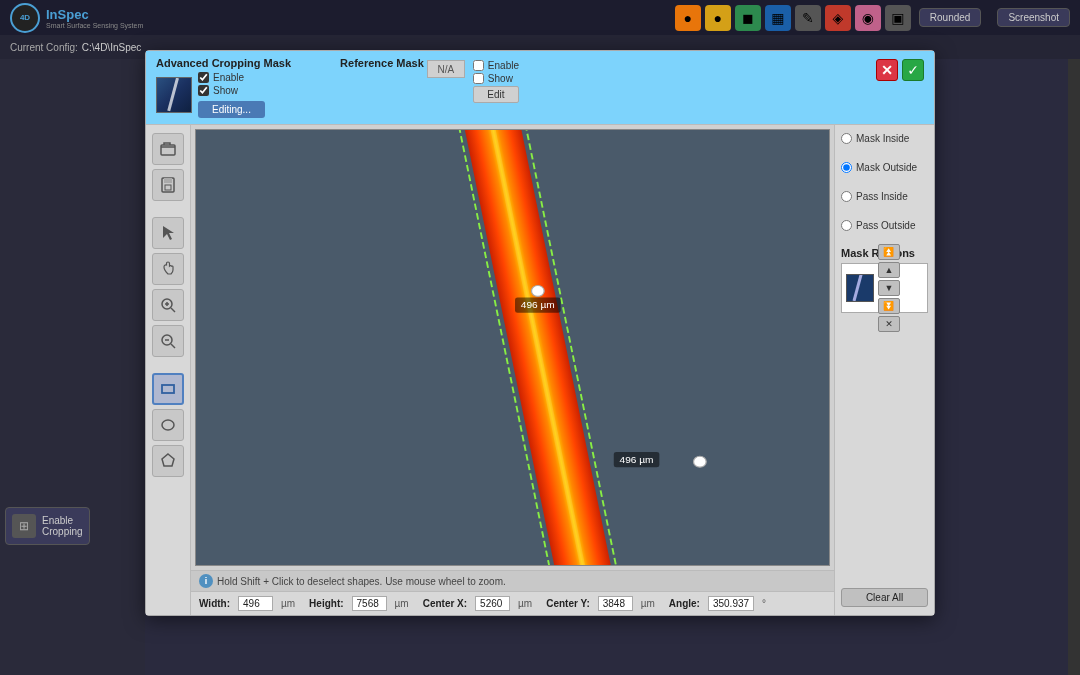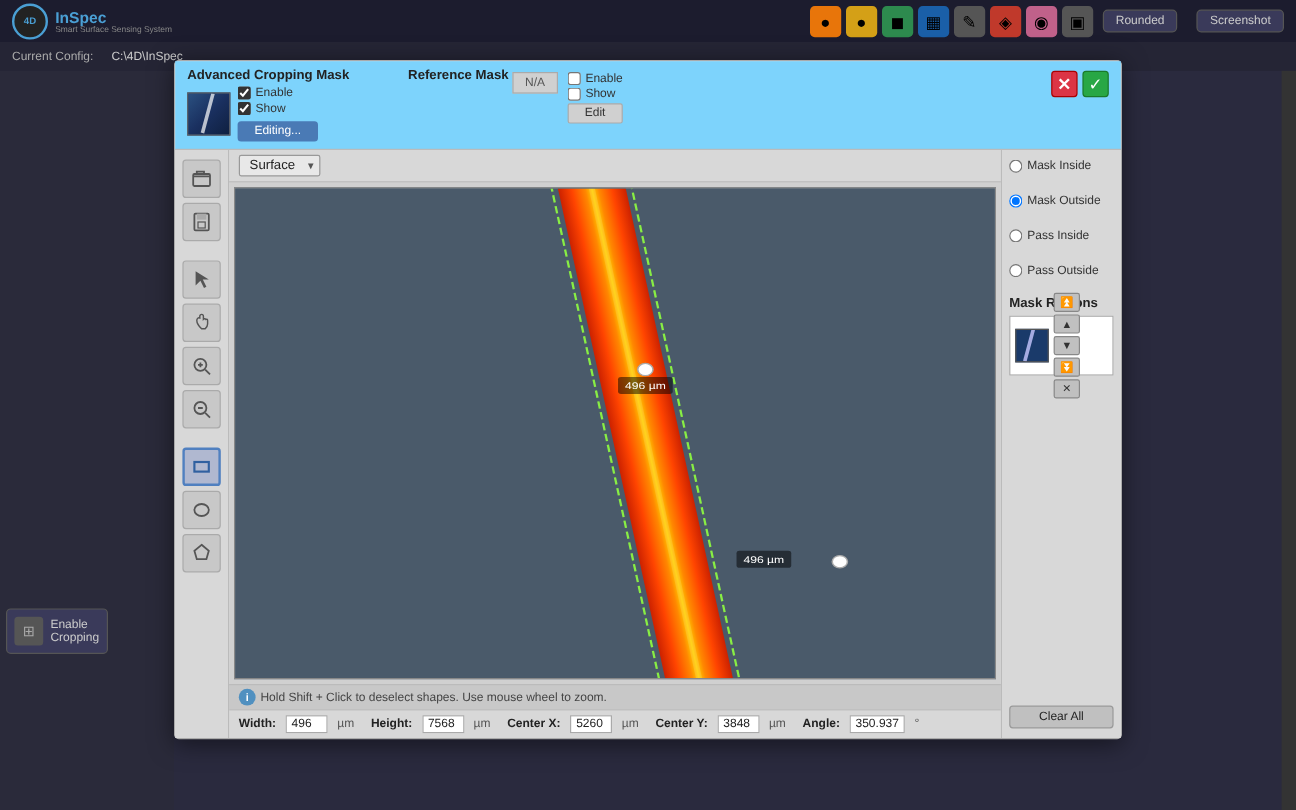--- a/index.html
+++ b/index.html
@@ -597,21 +597,21 @@
     <div class="toolbar-icon gray">▣</div>
     <div class="right-btns">
       <button class="rounded-btn">Rounded</button>
       <button class="rounded-btn">Screenshot</button>
     </div>
   </div>
 </div>
 
 <div class="config-bar">
   <span>Current Config:</span>
-  <span style="margin-left:15px; color:#ccc;">C:\4D\InSpec</span>
+  <span style="margin-left:4px; color:#ccc;">C:\4D\InSpec</span>
 </div>
 
 <div class="bg-left-panel"></div>
 
 <div class="enable-crop-widget" style="bottom:130px; left:5px; top:auto; position:absolute; z-index:2;">
   <div class="crop-icon-small">⊞</div>
   <span>Enable<br>Cropping</span>
 </div>
 
 <div class="right-scrollbar"></div>
@@ -726,27 +726,20 @@
       </div>
       <div class="tool-btn">
         <svg width="18" height="18" viewBox="0 0 18 18">
             <path d="M9 2 L15 7 L13 14 L5 14 L3 7 Z" fill="none" stroke="#555" stroke-width="1.5"></path>
           </svg>
       </div>
     </div>
 
     <div class="canvas-area">
 
-      <div class="canvas-toolbar">
-        <div class="surface-select-wrap">
-          <select class="surface-dropdown">
-            <option>Surface</option>
-          </select>
-        </div>
-      </div>
 
       <div class="canvas-viewport">
         <svg width="100%" height="100%" viewBox="0 0 500 400" preserveAspectRatio="none">
 
           <rect width="500" height="400" fill="#4a5a6a"></rect>
 
           <defs>
             <linearGradient id="stripGrad" x1="0" y1="0" x2="1" y2="0">
               <stop offset="0%" stop-color="#cc2200"></stop>
               <stop offset="20%" stop-color="#ff4400"></stop>

